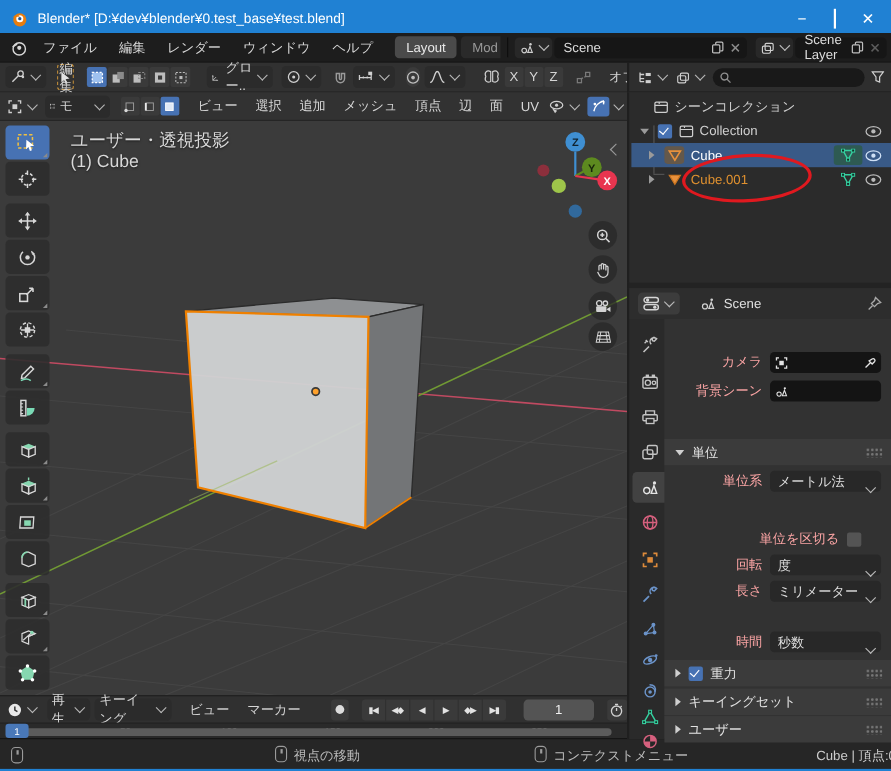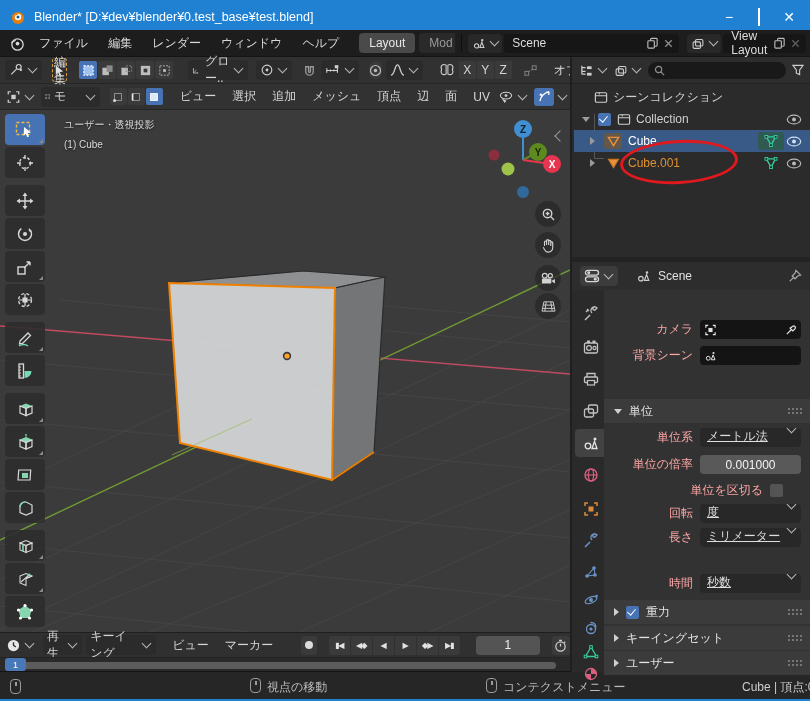--- a/index.html
+++ b/index.html
@@ -25,21 +25,21 @@
   .dbfield{background:#161616;border-radius:4px;height:19px;display:flex;align-items:center;color:#ddd;}
   .iconbtn{background:#282828;border-radius:4px;height:19px;display:flex;align-items:center;padding:0 2px 0 4px;}
   
   .hrow{background:#313131;display:flex;align-items:center;box-sizing:border-box;border-bottom:1px solid #252525;}
   .mbtn{padding:0 8px;color:#d6d6d6;white-space:nowrap;}
   .sbtn{width:18px;height:18px;background:#3a3a3a;border-radius:2px;margin-right:1px;display:flex;align-items:center;justify-content:center;}
   .sbtn.on{background:#4772b3;}
   .pill{background:#2b2b2b;border-radius:4px;height:20px;display:flex;align-items:center;padding:0 4px;}
   
   .vp{left:0;top:110px;width:570px;height:522px;background:#3b3b3b;overflow:hidden;}
-  .vptext{color:#d9d9d9;font-size:10px;text-shadow:0 1px 2px rgba(0,0,0,.55);}
+  .vptext{color:#d9d9d9;font-size:16px;text-shadow:0 1px 2px rgba(0,0,0,.55);}
   .tbtn{width:40px;height:31px;background:#2e2e2ee6;border-radius:4px;margin-bottom:2px;display:flex;align-items:center;justify-content:center;position:relative;}
   .tbtn.on{background:#4772b3;}
   .tbtn.sub:after{content:"";position:absolute;right:2px;bottom:2px;border-left:4px solid transparent;border-bottom:4px solid #8b8b8b;}
   .gap{height:5px;}
   .navbtn{position:absolute;width:26px;height:26px;border-radius:50%;background:rgba(40,40,40,.75);display:flex;align-items:center;justify-content:center;}
   
   .tl{left:0;top:632px;width:570px;height:25px;background:#303030;display:flex;align-items:center;border-top:1px solid #1e1e1e;box-sizing:border-box;}
   .tpbtn{width:21px;height:19px;background:#3a3a3a;display:flex;align-items:center;justify-content:center;color:#e2e2e2;font-size:8px;letter-spacing:-1px;}
   .ruler{left:0;top:657px;width:570px;height:14px;background:#2a2a2a;border-top:1px solid #232323;box-sizing:border-box;}
   .tick{position:absolute;top:2px;color:#8f8f8f;font-size:9px;}
@@ -55,21 +55,21 @@
   .searchbox{background:#191919;border-radius:10px;height:17px;flex:1;display:flex;align-items:center;padding:0 6px;margin:0 6px;}
   .splitter{left:570px;top:257px;width:240px;height:5px;background:#232323;border-left:2px solid #1f1f1f;box-sizing:border-box;}
   .propheader{left:570px;top:262px;width:240px;height:28px;background:#2d2d2d;border-left:2px solid #1f1f1f;box-sizing:border-box;display:flex;align-items:center;}
   .propbody{left:604px;top:290px;width:206px;height:382px;background:#323232;}
   .ptabs{left:570px;top:290px;width:34px;height:382px;background:#2a2a2a;border-left:2px solid #1f1f1f;box-sizing:border-box;}
   .ptab{position:absolute;left:3px;width:31px;height:28px;display:flex;align-items:center;justify-content:center;border-radius:4px 0 0 4px;}
   .ptab.on{background:#424242;}
   .psec{position:absolute;left:0;width:206px;height:24px;background:#3b3b3b;display:flex;align-items:center;color:#e3e3e3;}
   .prow{position:absolute;left:0;width:206px;display:flex;align-items:center;}
   .plabel{width:96px;text-align:right;padding-right:7px;color:#fca5a5;white-space:nowrap;overflow:hidden;flex:0 0 auto;box-sizing:border-box;}
-  .pdd{flex:1;height:19px;background:#282828;border-radius:4px;display:flex;align-items:flex-start;color:#dedede;padding-left:7px;margin-right:9px;text-decoration:underline;}
+  .pdd{flex:1;height:19px;background:#282828;border-radius:4px;display:flex;align-items:flex-end;color:#dedede;padding-left:7px;margin-right:9px;}
   .pval{flex:1;height:19px;background:#595959;border-radius:4px;display:flex;align-items:center;justify-content:center;color:#f2f2f2;margin-right:9px;}
   .pid{flex:1;height:19px;background:#141414;border-radius:4px;display:flex;align-items:center;margin-right:9px;padding:0 4px;}
   .cbx{width:13px;height:13px;background:#545454;border-radius:2px;}
   .cbx.on{background:#4772b3;position:relative;}
   .cbx.on:after{content:"";position:absolute;left:3px;top:1px;width:4px;height:7px;border-right:1.8px solid #fff;border-bottom:1.8px solid #fff;transform:rotate(40deg);}
   .ellipse{left:620px;top:140px;width:112px;height:38px;border:3px solid #e0191f;border-radius:50%;transform:rotate(-3deg);}
   .bottomline{left:0;top:699px;width:810px;height:2px;background:#2081d3;}
   svg{display:block;}
 </style>
 </head>
@@ -128,21 +128,21 @@
         </svg>
     </span>
     <span class="iconbtn" style="margin-left:8px">
       <svg width="14" height="13" viewBox="0 0 16 16">
           <rect x="2" y="6" width="9" height="8" rx="1.5" fill="none" stroke="#cfcfcf" stroke-width="1.3"></rect>
           <rect x="5" y="3" width="9" height="8" rx="1.5" fill="none" stroke="#cfcfcf" stroke-width="1.3"></rect>
         </svg>
       <span class="chev"></span>
     </span>
     <span class="dbfield" style="flex:1;margin:0 4px 0 2px;padding:0 5px">
-      <span style="flex:1;padding-left:3px">View Layout</span>
+      <span style="flex:1;padding-left:3px">Scene Layer</span>
       <svg width="13" height="13" viewBox="0 0 14 14">
           <rect x="2" y="4" width="7" height="8" rx="1" fill="none" stroke="#bdbdbd" stroke-width="1.2"></rect>
           <path d="M5 4 V2.5 a1 1 0 0 1 1-1 h5 a1 1 0 0 1 1 1 V9 a1 1 0 0 1-1 1 H9.5" fill="none" stroke="#bdbdbd" stroke-width="1.2"></path>
         </svg>
       <svg width="11" height="11" viewBox="0 0 12 12" style="margin-left:4px">
           <path d="M2.5 2.5 L9.5 9.5 M9.5 2.5 L2.5 9.5" stroke="#5c5c5c" stroke-width="1.5"></path>
         </svg>
     </span>
   </div>
 
@@ -819,24 +819,20 @@
       <span style="flex:1"></span>
         <span class="grip" style="margin-right:8px"></span>
     </div>
     <div class="prow" style="top:138px">
       <span class="plabel">単位系</span>
       <span class="pdd">
           <span style="flex:1">メートル法</span>
           <span class="chev" style="margin-right:6px"></span>
         </span>
     </div>
-    <div class="prow" style="top:165px">
-      <span class="plabel">単位の倍率</span>
-      <span class="pval">0.001000</span>
-    </div>
     <div class="prow" style="top:191px;height:18px">
       <span class="plabel" style="width:166px">単位を区切る</span>
       <span class="cbx"></span>
     </div>
     <div class="prow" style="top:214px">
       <span class="plabel">回転</span>
       <span class="pdd">
           <span style="flex:1">度</span>
           <span class="chev" style="margin-right:6px"></span>
         </span>

